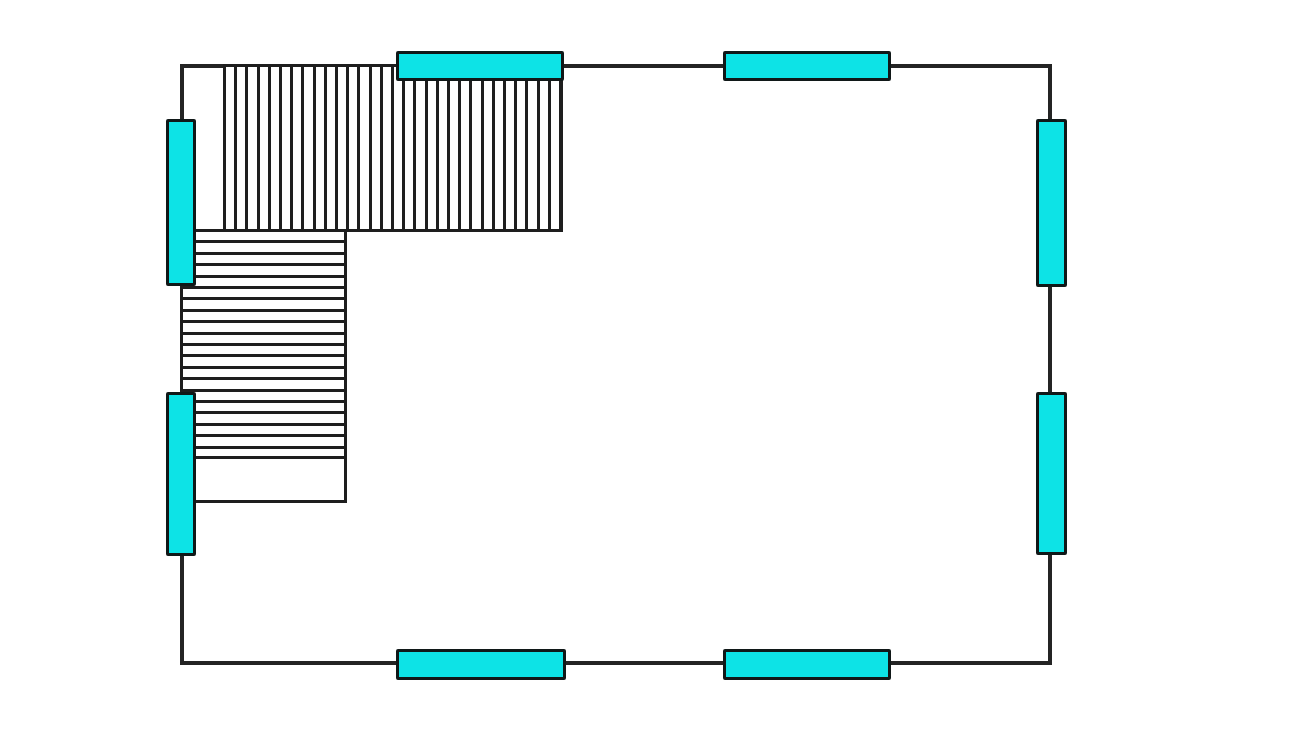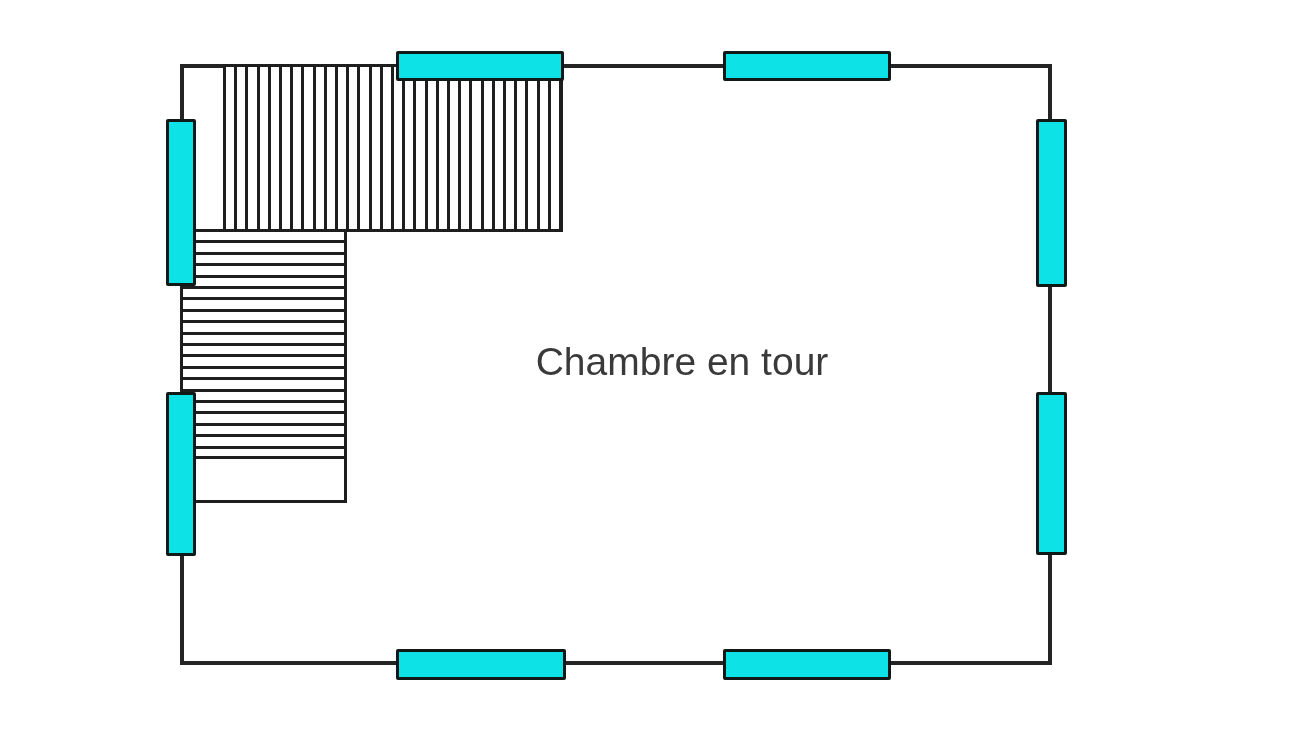--- a/index.html
+++ b/index.html
@@ -104,15 +104,14 @@
 
   <div class="win top-left"></div>
   <div class="win top-right"></div>
   <div class="win left-upper"></div>
   <div class="win left-lower"></div>
   <div class="win right-upper"></div>
   <div class="win right-lower"></div>
   <div class="win bottom-left"></div>
   <div class="win bottom-right"></div>
 
-  <div class="room-label">Chambre en tour</div>
 
 </div>
 
 </body></html>

